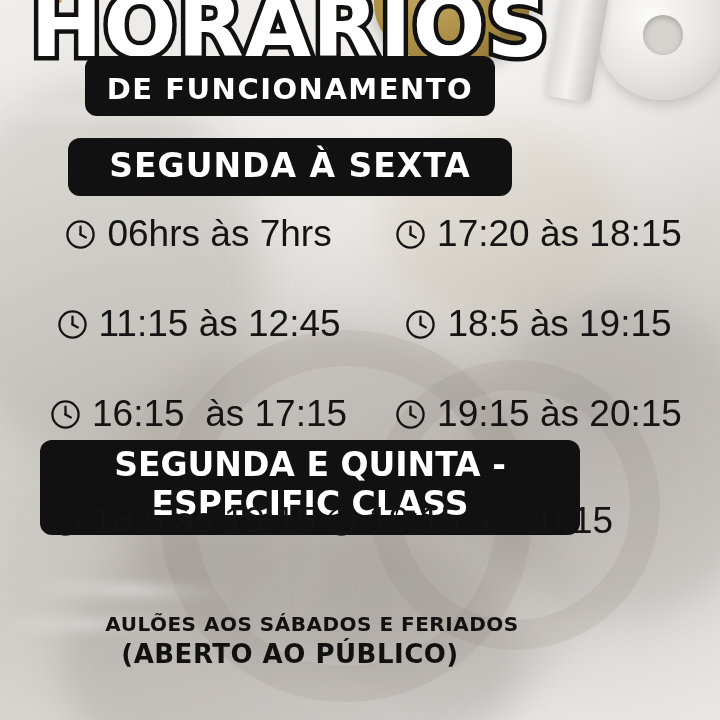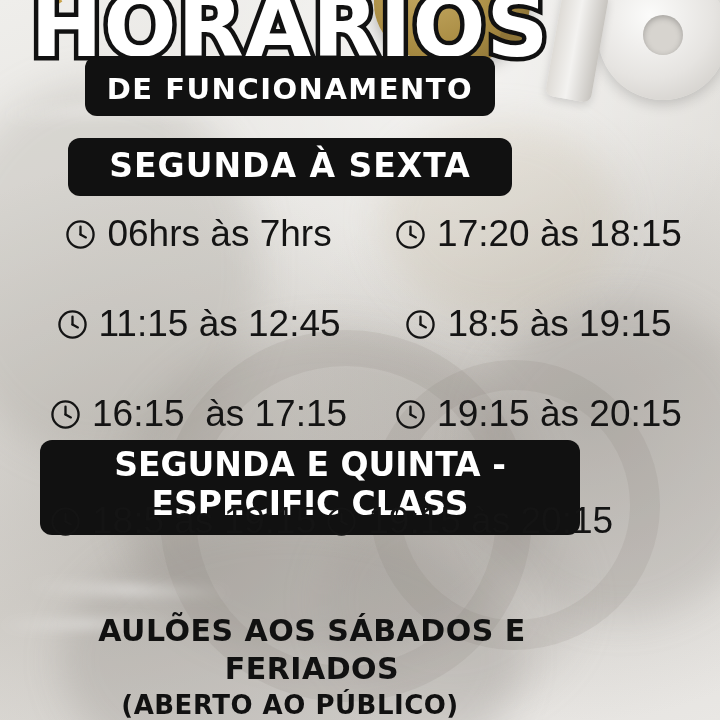--- a/index.html
+++ b/index.html
@@ -218,21 +218,21 @@
   .footer {
     position: absolute;
     left: 0;
     right: 0;
     top: 612px;
     color: #111111;
     font-weight: 900;
     font-family: "DejaVu Sans", sans-serif;
     line-height: 1.28;
   }
-  .footer-line1 { font-size: 30px; letter-spacing: 0.5px; padding-left: 44px; }
+  .footer-line1 { font-size: 20px; letter-spacing: 0.5px; padding-left: 44px; }
   .footer-line2 { font-size: 26px; letter-spacing: 0.5px; }
 </style>
 </head>
 <body>
 
 <div class="poster">
 
   <div class="bg-layer">
     <div class="blob b1"></div>
     <div class="blob b2"></div>

